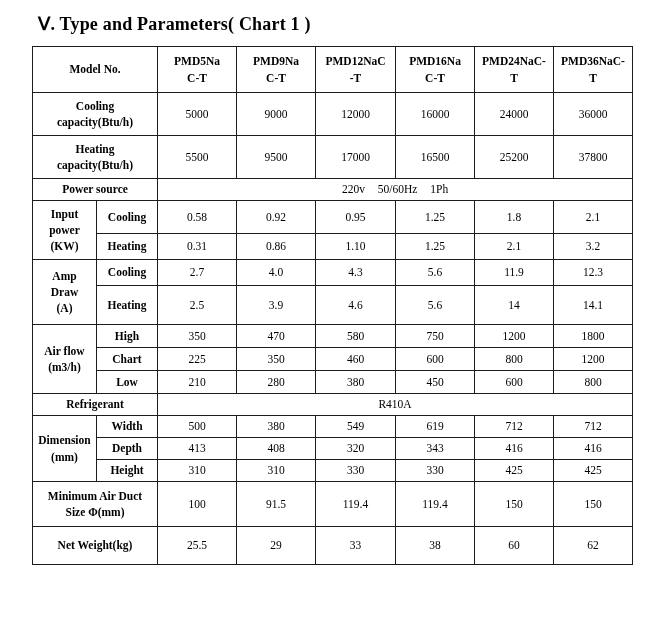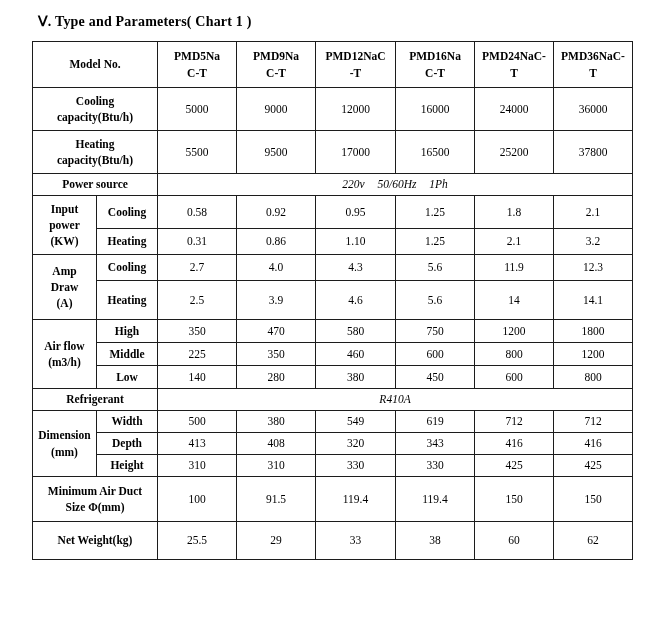--- a/index.html
+++ b/index.html
@@ -9,21 +9,21 @@
     background: #ffffff;
     width: 664px;
     height: 619px;
     font-family: "Liberation Serif", serif;
     color: #000;
   }
   .page {
     padding: 13px 0 0 36px;
   }
   .title {
-    font-size: 14px;
+    font-size: 18px;
     font-weight: bold;
     margin: 0 0 11px 2px;
     letter-spacing: 0.2px;
   }
   table.spec {
     border-collapse: collapse;
     table-layout: fixed;
     width: 600px;
     margin-left: -4px;
   }
@@ -34,21 +34,20 @@
     font-size: 11.5px;
     line-height: 1.4;
     padding: 1px 2px;
     overflow: hidden;
   }
   .spec td.lbl {
     font-weight: bold;
   }
   .spec td.span-val {
     word-spacing: 10px;
-    font-style: italic;
   }
 </style>
 </head>
 <body>
 
 <div class="page">
   <div class="title">Ⅴ. Type and Parameters( Chart 1 )</div>
 
   <table class="spec">
     <colgroup>
@@ -135,31 +134,31 @@
           <td rowspan="3" class="lbl">Air flow<br>(m3/h)</td>
           <td class="lbl">High</td>
           <td>350</td>
           <td>470</td>
           <td>580</td>
           <td>750</td>
           <td>1200</td>
           <td>1800</td>
         </tr>
         <tr style="height: 23px;">
-          <td class="lbl">Middle</td>
+          <td class="lbl">Chart</td>
           <td>225</td>
           <td>350</td>
           <td>460</td>
           <td>600</td>
           <td>800</td>
           <td>1200</td>
         </tr>
         <tr style="height: 23px;">
           <td class="lbl">Low</td>
-          <td>140</td>
+          <td>210</td>
           <td>280</td>
           <td>380</td>
           <td>450</td>
           <td>600</td>
           <td>800</td>
         </tr>
         <tr style="height: 22px;">
           <td colspan="2" class="lbl">Refrigerant</td>
           <td colspan="6" class="span-val">R410A</td>
         </tr>

